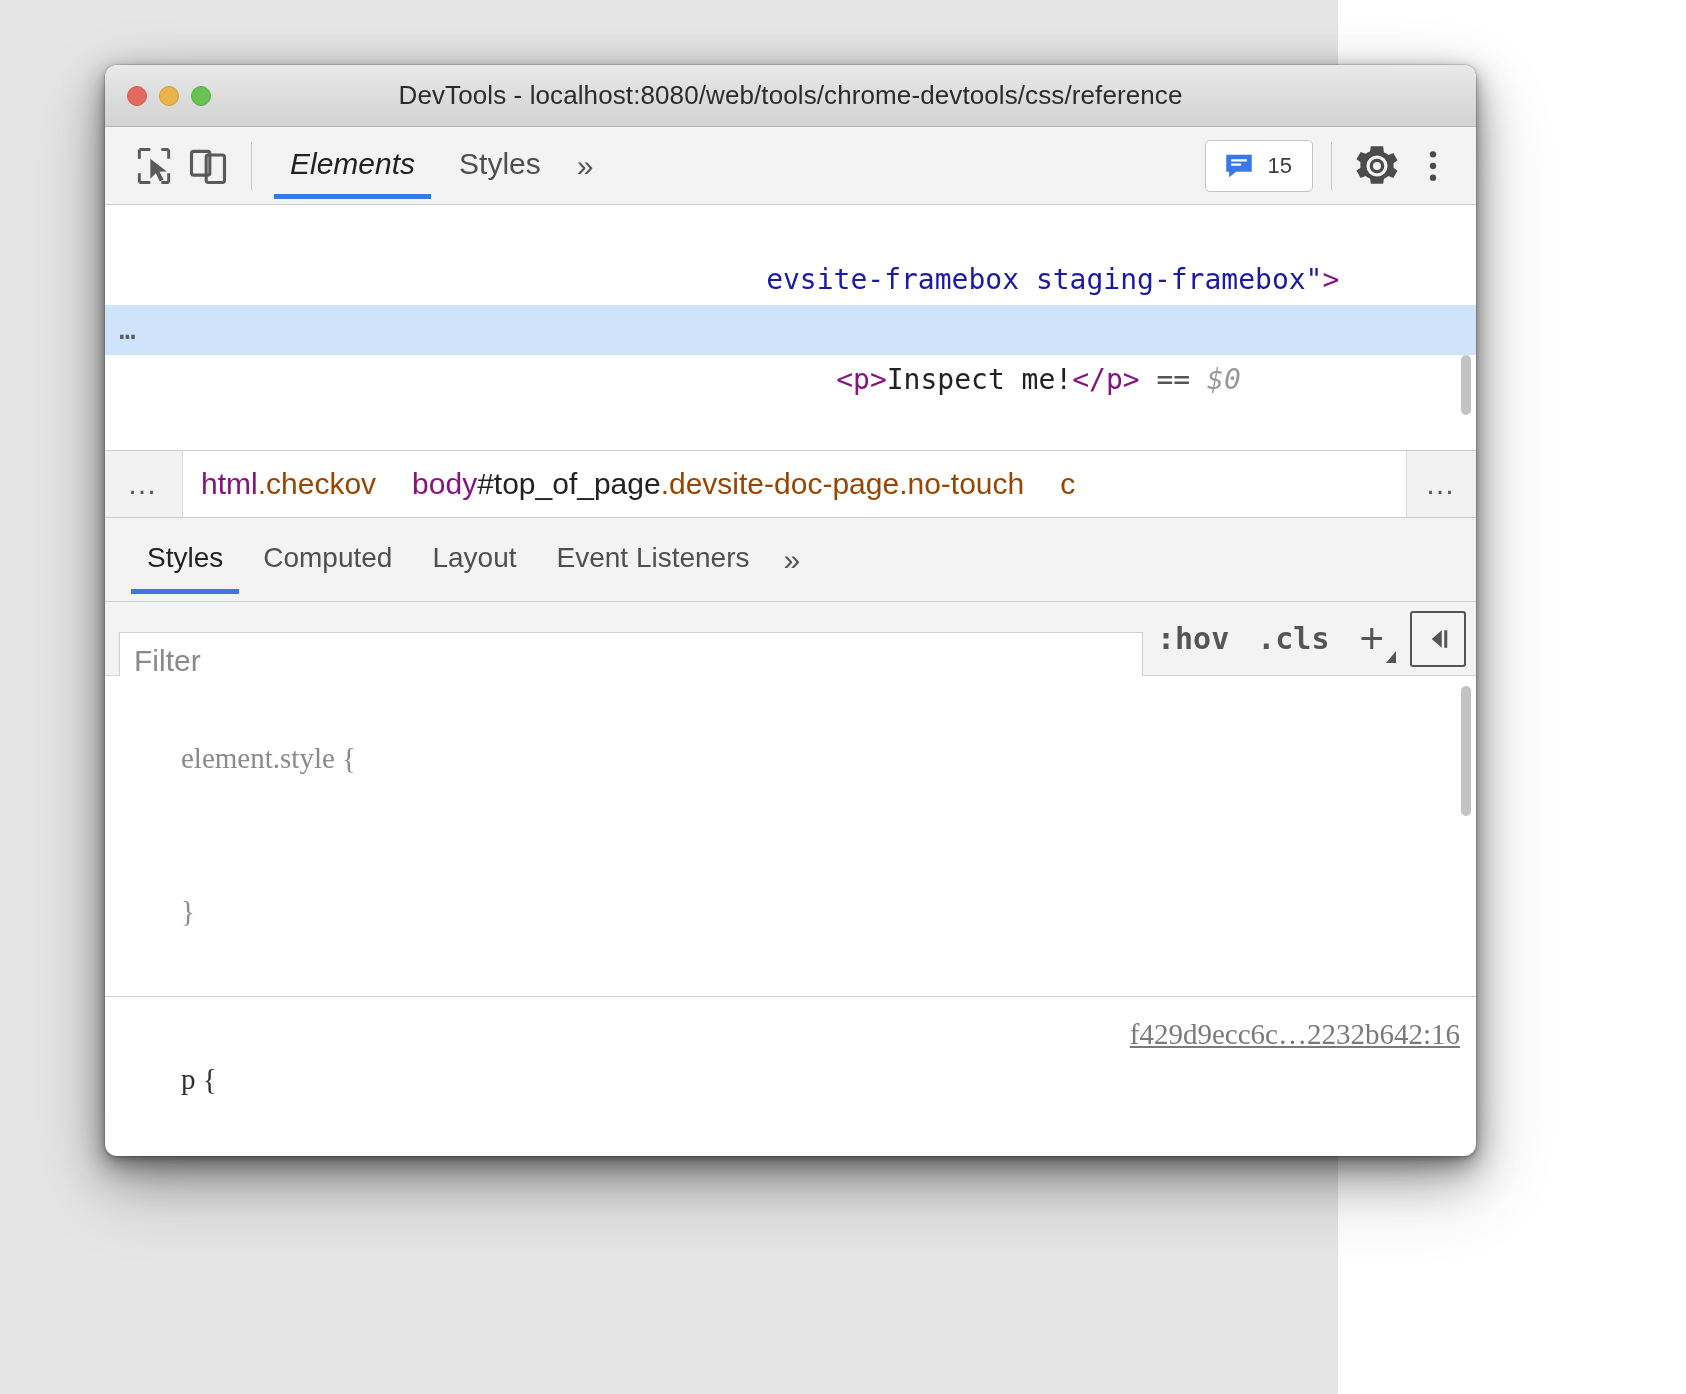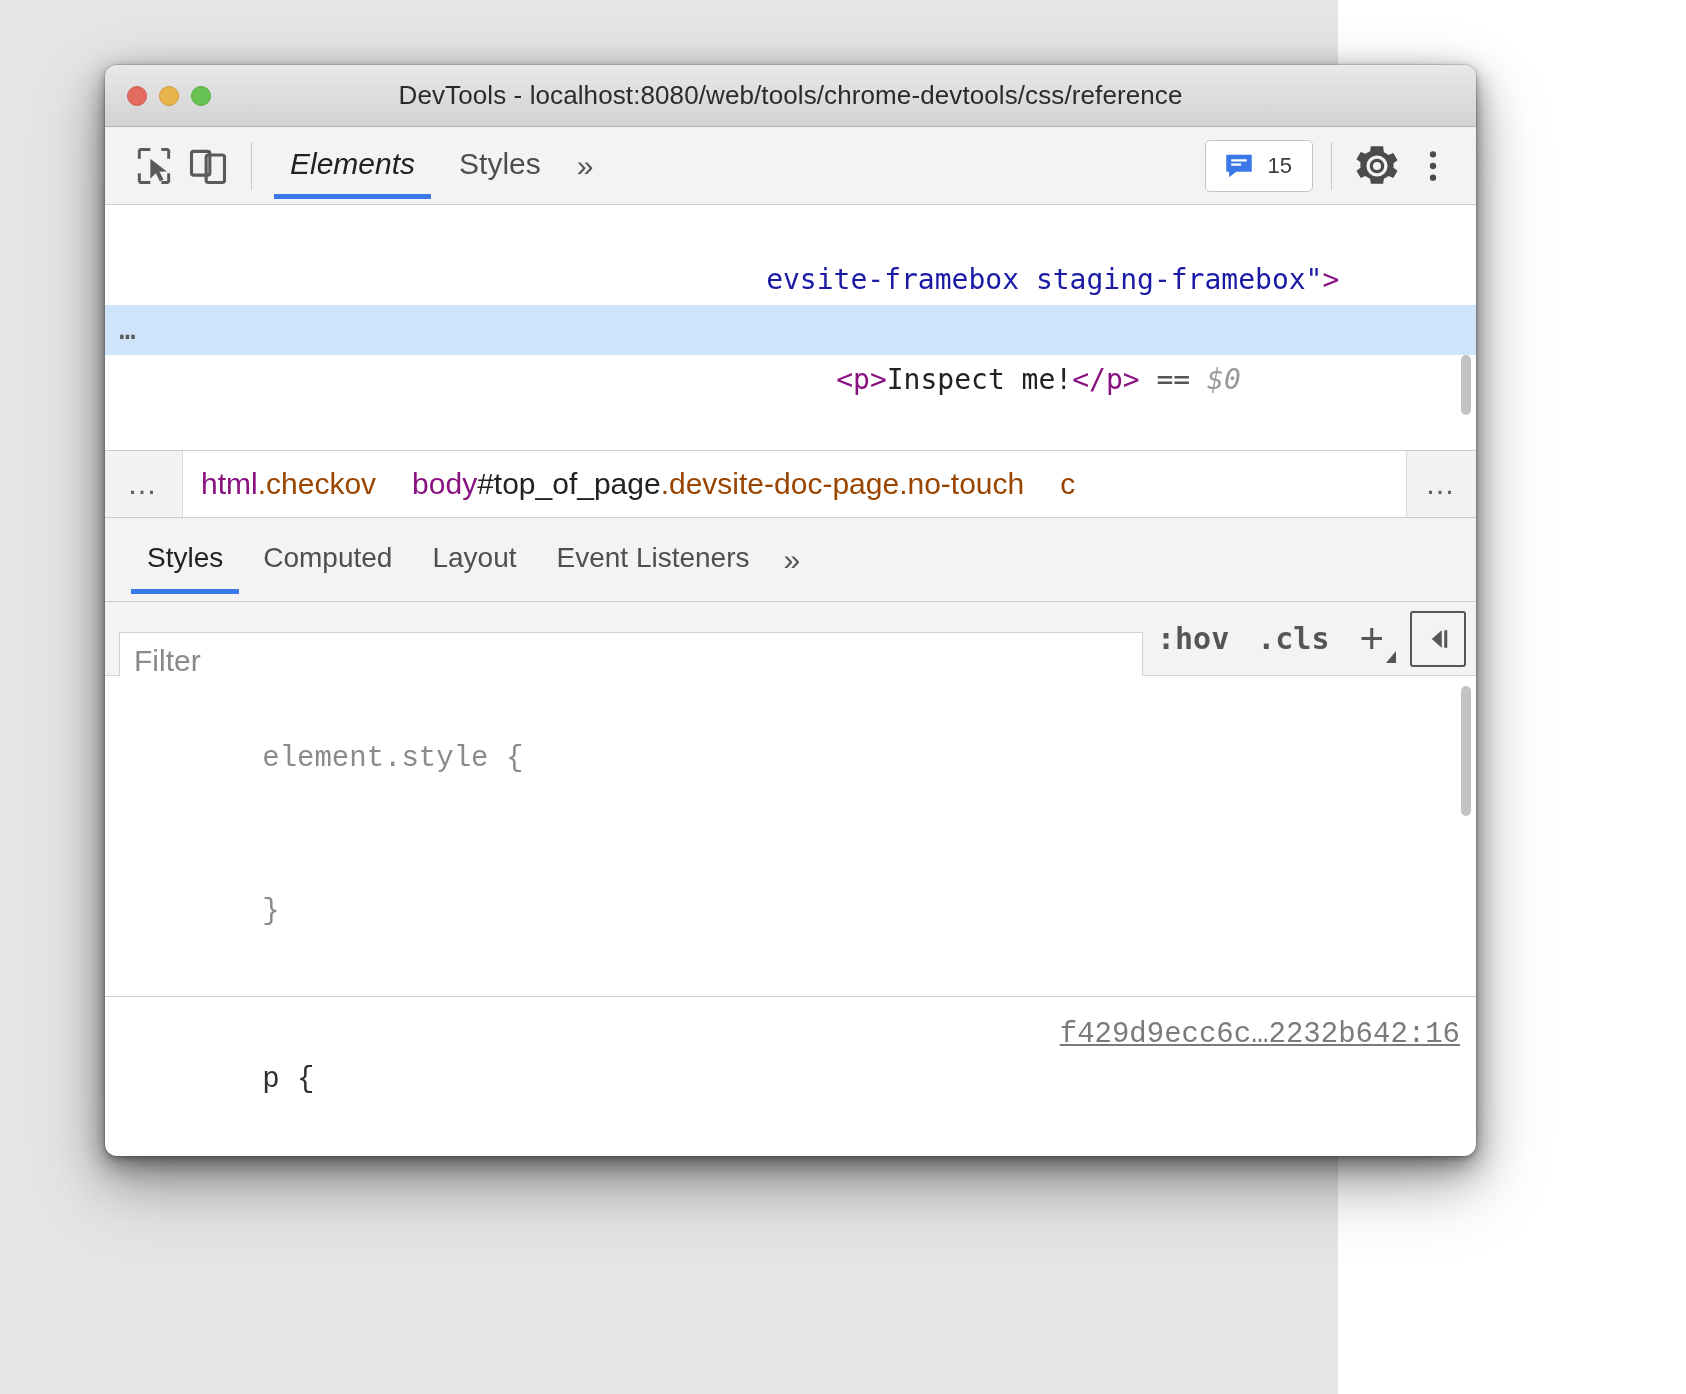--- a/index.html
+++ b/index.html
@@ -221,21 +221,21 @@
     display: flex; align-items: center; justify-content: center;
     margin-left: 10px; cursor: pointer;
   }
 
   
   #rules {
     position: relative;
     background: #fff;
     height: 450px;
     overflow: hidden;
-    font-family: Liberation Mono, monospace;
+    font-family: Liberation Serif, serif;
     font-size: 29px;
     line-height: 51px;
     color: #303030;
   }
   .rule-block { padding: 6px 0 8px 0; }
   .rule-sep { border-top: 1px solid #cfcfcf; }
   .rline { white-space: pre; padding-left: 18px; position: relative; }
   .sel-gray { color: #8a8a8a; }
   .sel-dark { color: #303030; }
   #src-link {

